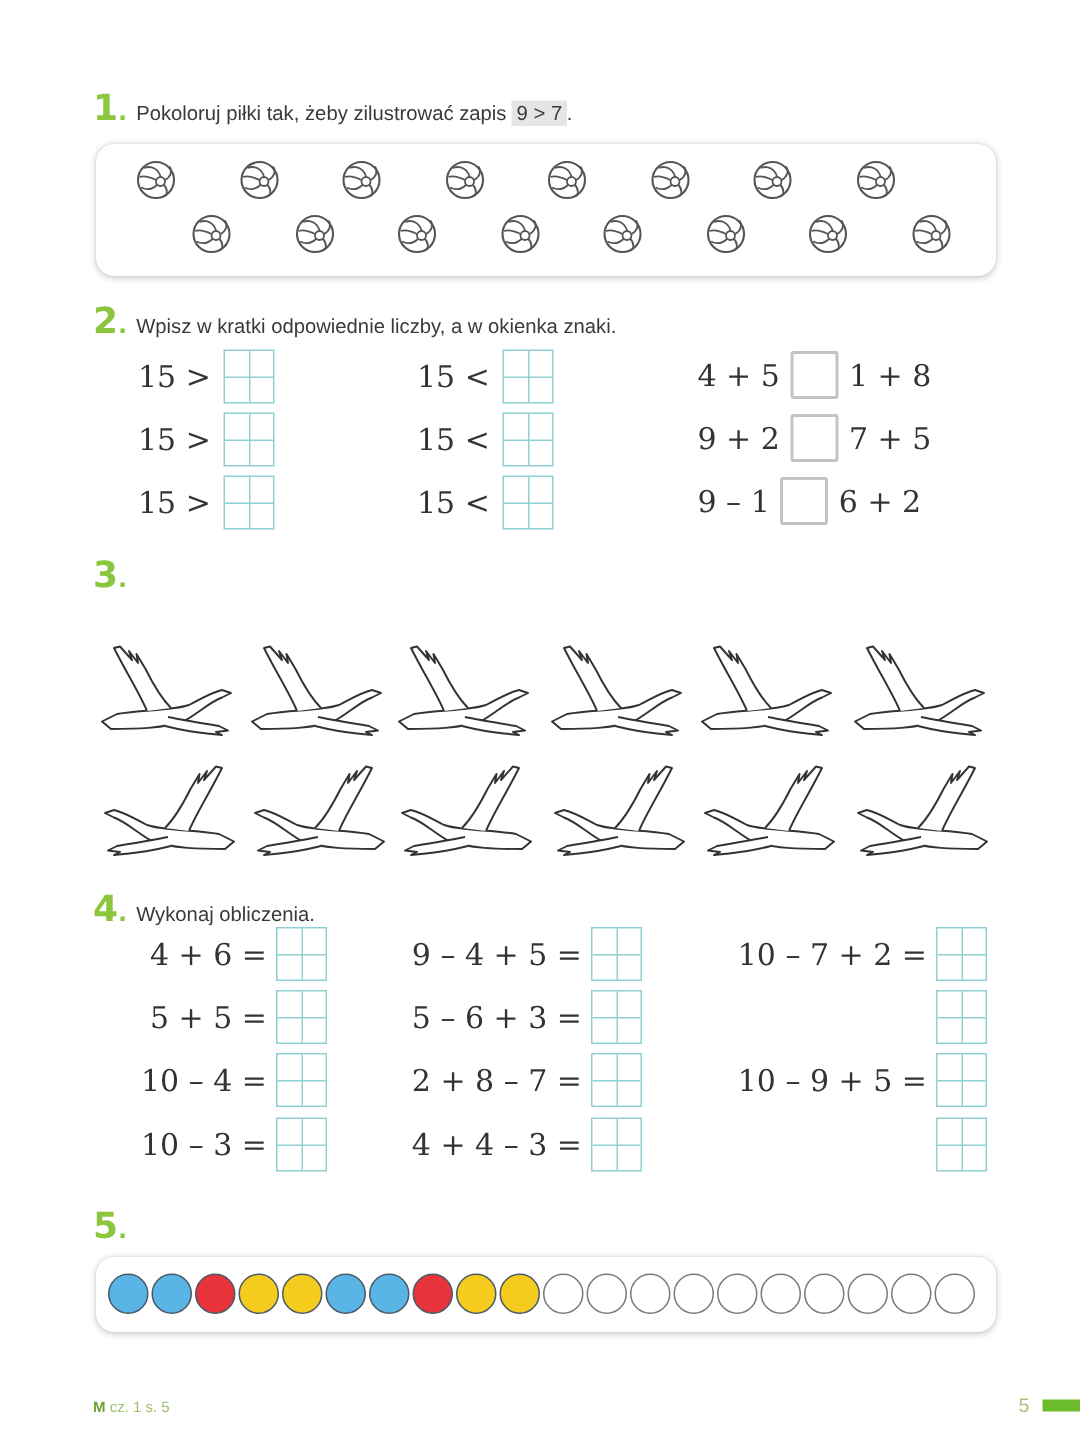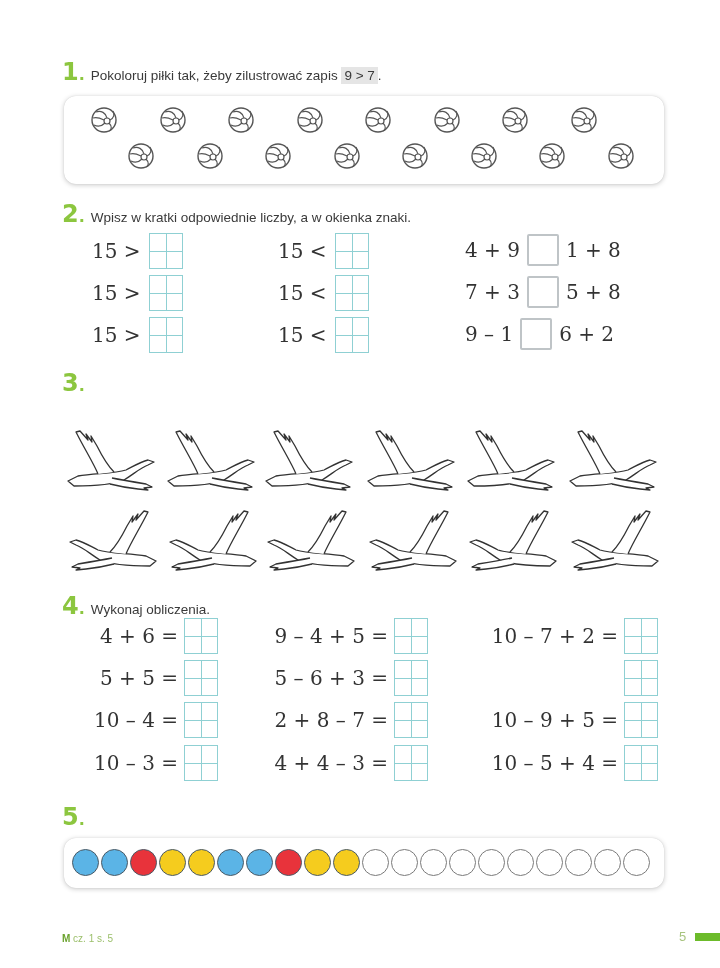--- a/index.html
+++ b/index.html
@@ -37,22 +37,22 @@
   <span class="task-num"><span>2</span><span class="dot">.</span></span>
   <span class="task-text">Wpisz w kratki odpowiednie liczby, a w okienka znaki.</span>
 </div>
 <div id="t2">
     <div class="math" style="left: 92px; top: 233px;"><span>15 &gt;</span><span style="width:8px"></span><span class="grid2v"></span></div>
     <div class="math" style="left: 92px; top: 275px;"><span>15 &gt;</span><span style="width:8px"></span><span class="grid2v"></span></div>
     <div class="math" style="left: 92px; top: 317px;"><span>15 &gt;</span><span style="width:8px"></span><span class="grid2v"></span></div>
     <div class="math" style="left: 278px; top: 233px;"><span>15 &lt;</span><span style="width:8px"></span><span class="grid2v"></span></div>
     <div class="math" style="left: 278px; top: 275px;"><span>15 &lt;</span><span style="width:8px"></span><span class="grid2v"></span></div>
     <div class="math" style="left: 278px; top: 317px;"><span>15 &lt;</span><span style="width:8px"></span><span class="grid2v"></span></div>
-    <div class="math" style="left: 465px; top: 234px;"><span>4 + 9</span><span style="width:7px"></span><span class="signbox"></span><span style="width:7px"></span><span>1 + 8</span></div>
-    <div class="math" style="left: 465px; top: 276px;"><span>7 + 3</span><span style="width:7px"></span><span class="signbox"></span><span style="width:7px"></span><span>5 + 8</span></div>
+    <div class="math" style="left: 465px; top: 234px;"><span>4 + 5</span><span style="width:7px"></span><span class="signbox"></span><span style="width:7px"></span><span>1 + 8</span></div>
+    <div class="math" style="left: 465px; top: 276px;"><span>9 + 2</span><span style="width:7px"></span><span class="signbox"></span><span style="width:7px"></span><span>7 + 5</span></div>
     <div class="math" style="left: 465px; top: 318px;"><span>9 – 1</span><span style="width:7px"></span><span class="signbox"></span><span style="width:7px"></span><span>6 + 2</span></div>
   </div>
 
 <div class="task-head" style="top:370px;align-items:flex-start;">
   <span class="task-num" style="line-height:26px;"><span>3</span><span class="dot">.</span></span>
   <span class="task-text" style="padding-top:4px;"><br></span>
 </div>
 <div id="birds">
     <div class="bird" style="left: 64px; top: 426px;"><svg viewBox="0 0 96 66" width="96" height="66">
         <g fill="#fff" stroke="#333" stroke-width="1.3" stroke-linejoin="round">
@@ -149,21 +149,21 @@
     <div class="math" style="right: 502px; top: 660px;"><span>5 + 5 =</span><span style="width:6px"></span><span class="grid2v"></span></div>
     <div class="math" style="right: 502px; top: 702px;"><span>10 – 4 =</span><span style="width:6px"></span><span class="grid2v"></span></div>
     <div class="math" style="right: 502px; top: 745px;"><span>10 – 3 =</span><span style="width:6px"></span><span class="grid2v"></span></div>
     <div class="math" style="right: 292px; top: 618px;"><span>9 – 4 + 5 =</span><span style="width:6px"></span><span class="grid2v"></span></div>
     <div class="math" style="right: 292px; top: 660px;"><span>5 – 6 + 3 =</span><span style="width:6px"></span><span class="grid2v"></span></div>
     <div class="math" style="right: 292px; top: 702px;"><span>2 + 8 – 7 =</span><span style="width:6px"></span><span class="grid2v"></span></div>
     <div class="math" style="right: 292px; top: 745px;"><span>4 + 4 – 3 =</span><span style="width:6px"></span><span class="grid2v"></span></div>
     <div class="math" style="right: 62px; top: 618px;"><span>10 – 7 + 2 =</span><span style="width:6px"></span><span class="grid2v"></span></div>
     <div class="math" style="right: 62px; top: 660px;"><span style="width:6px"></span><span class="grid2v"></span></div>
     <div class="math" style="right: 62px; top: 702px;"><span>10 – 9 + 5 =</span><span style="width:6px"></span><span class="grid2v"></span></div>
-    <div class="math" style="right: 62px; top: 745px;"><span>10 – 5 + 4 =</span><span style="width:6px"></span><span class="grid2v"></span></div>
+    <div class="math" style="right: 62px; top: 745px;"><span style="width:6px"></span><span class="grid2v"></span></div>
   </div>
 
 <div class="task-head" style="top:803px;">
   <span class="task-num"><span>5</span><span class="dot">.</span></span>
 </div>
 <div class="panel" style="top:838px;height:50px;"></div>
 <div class="dot-row" id="dots">
     <div class="circ" style="background: rgb(91, 180, 230); border-color: rgb(74, 90, 102);"></div>
     <div class="circ" style="background: rgb(91, 180, 230); border-color: rgb(74, 90, 102);"></div>
     <div class="circ" style="background: rgb(232, 51, 59); border-color: rgb(74, 90, 102);"></div>

